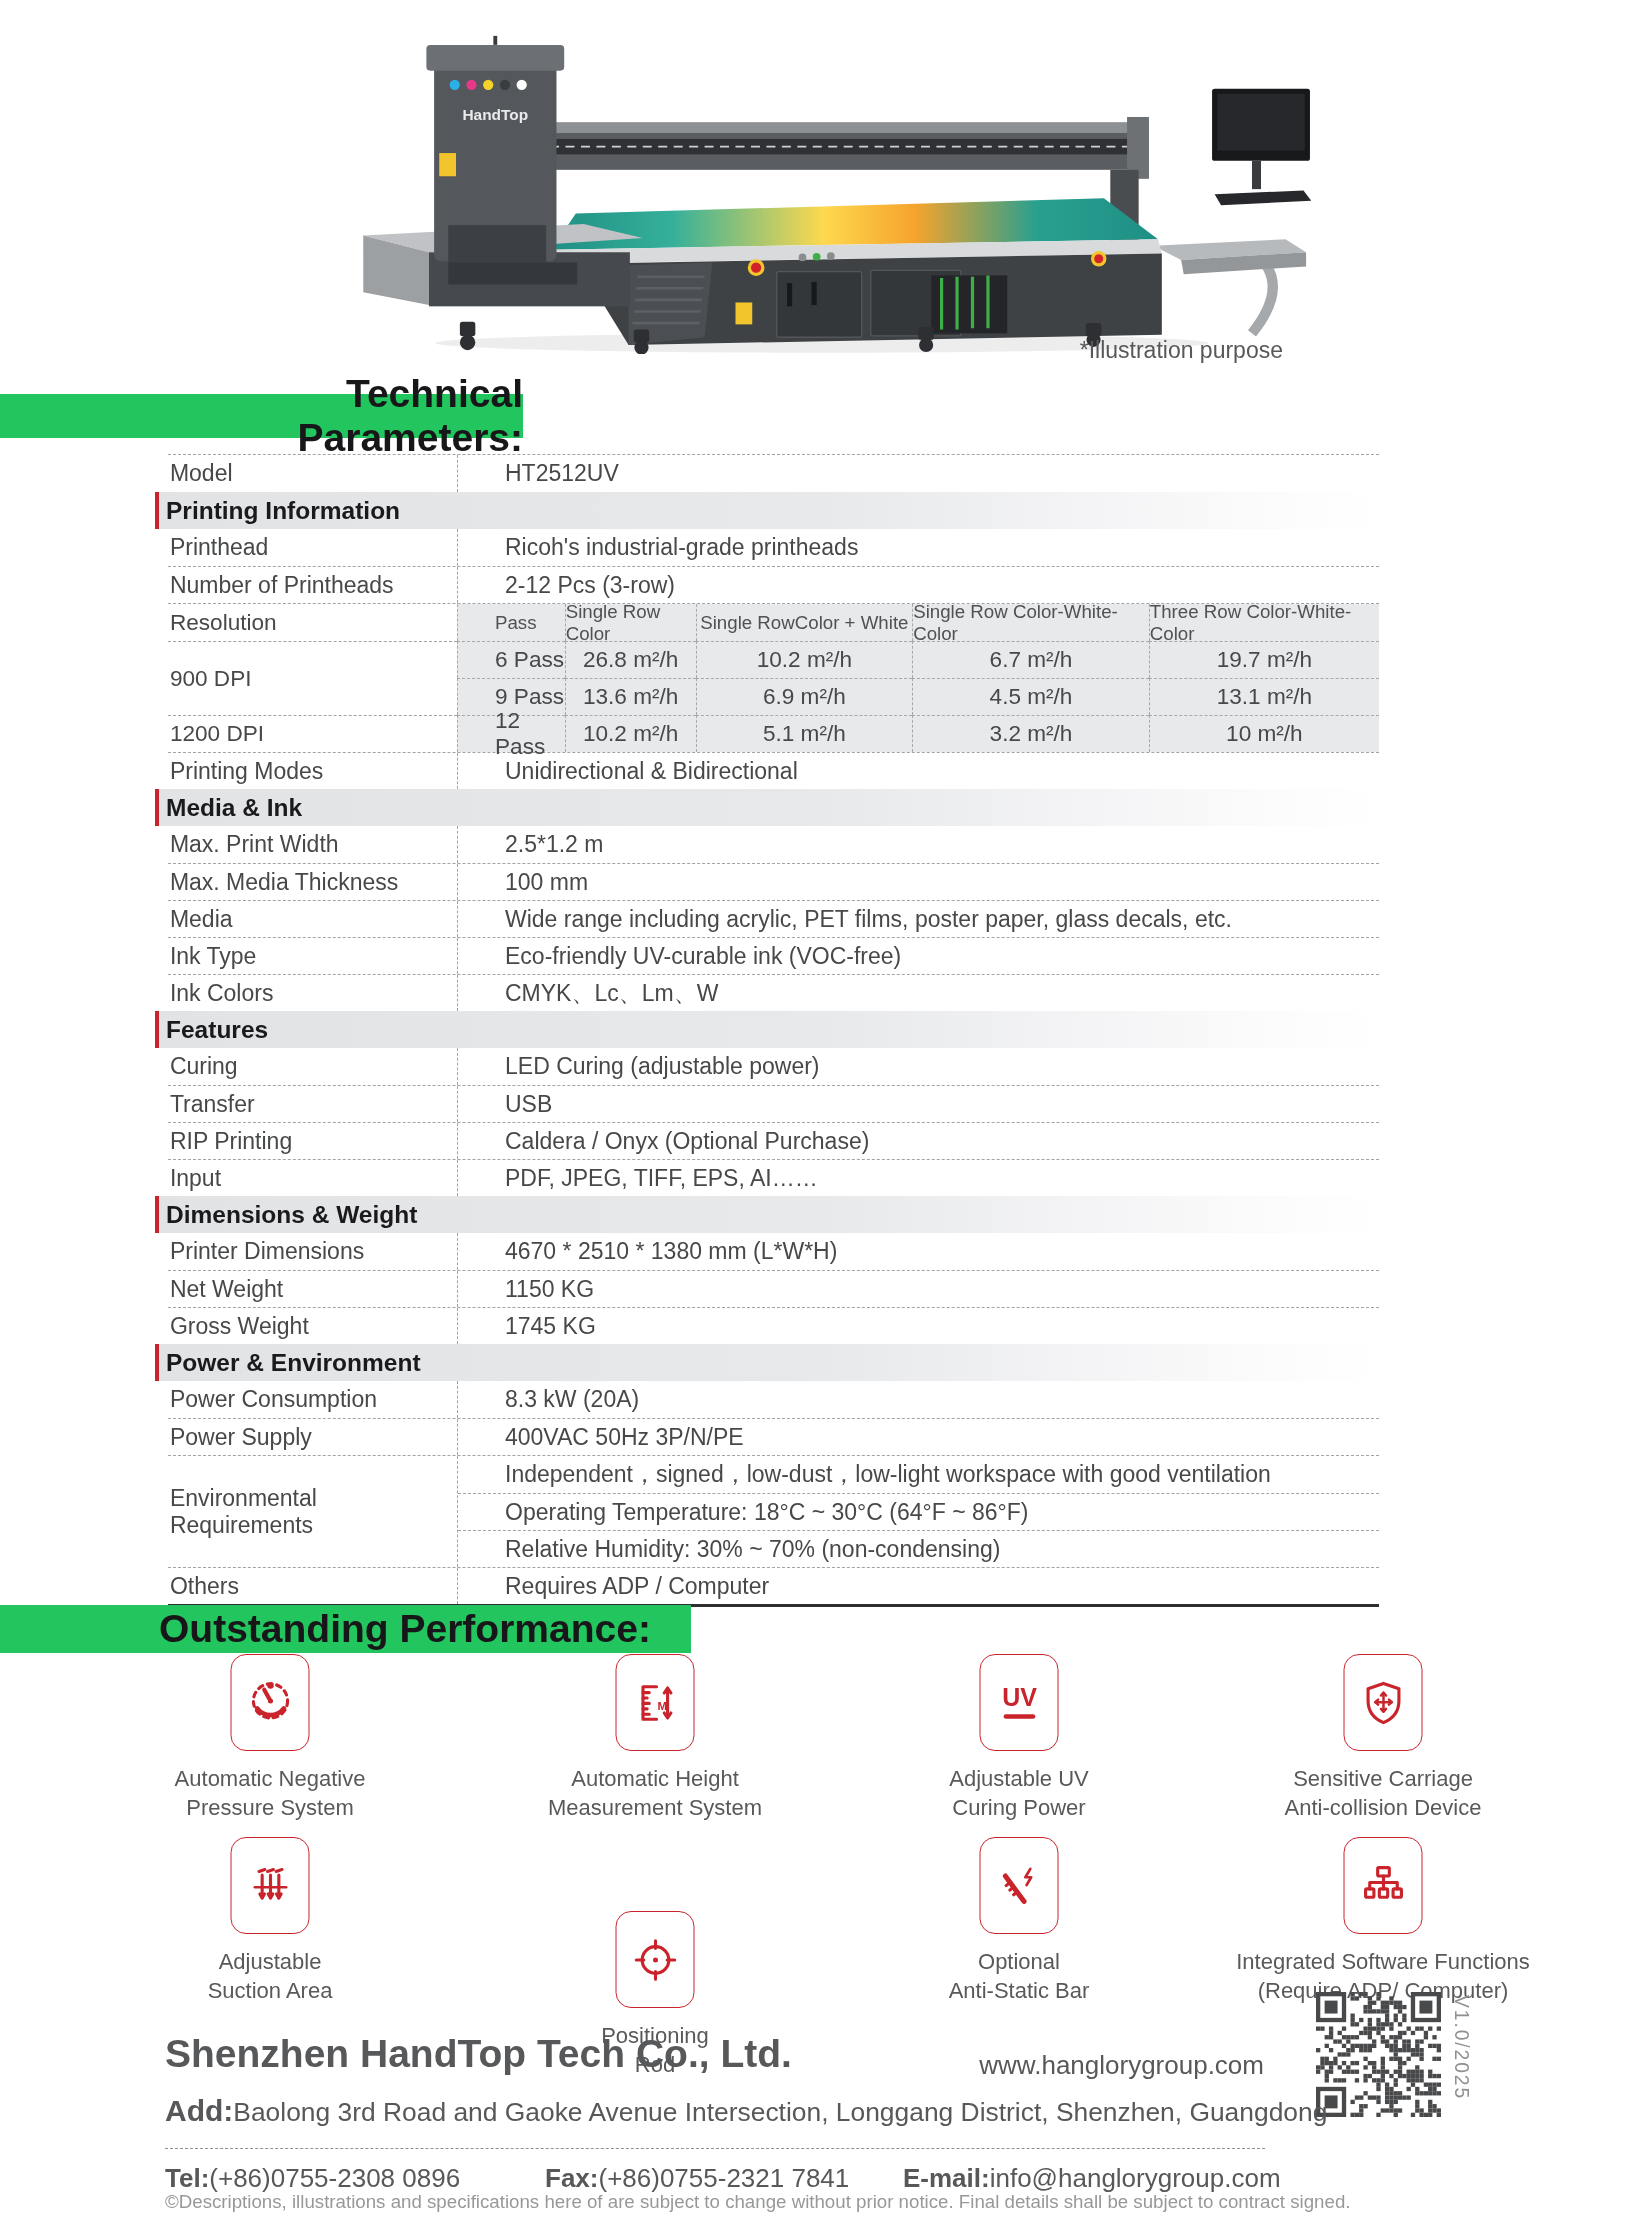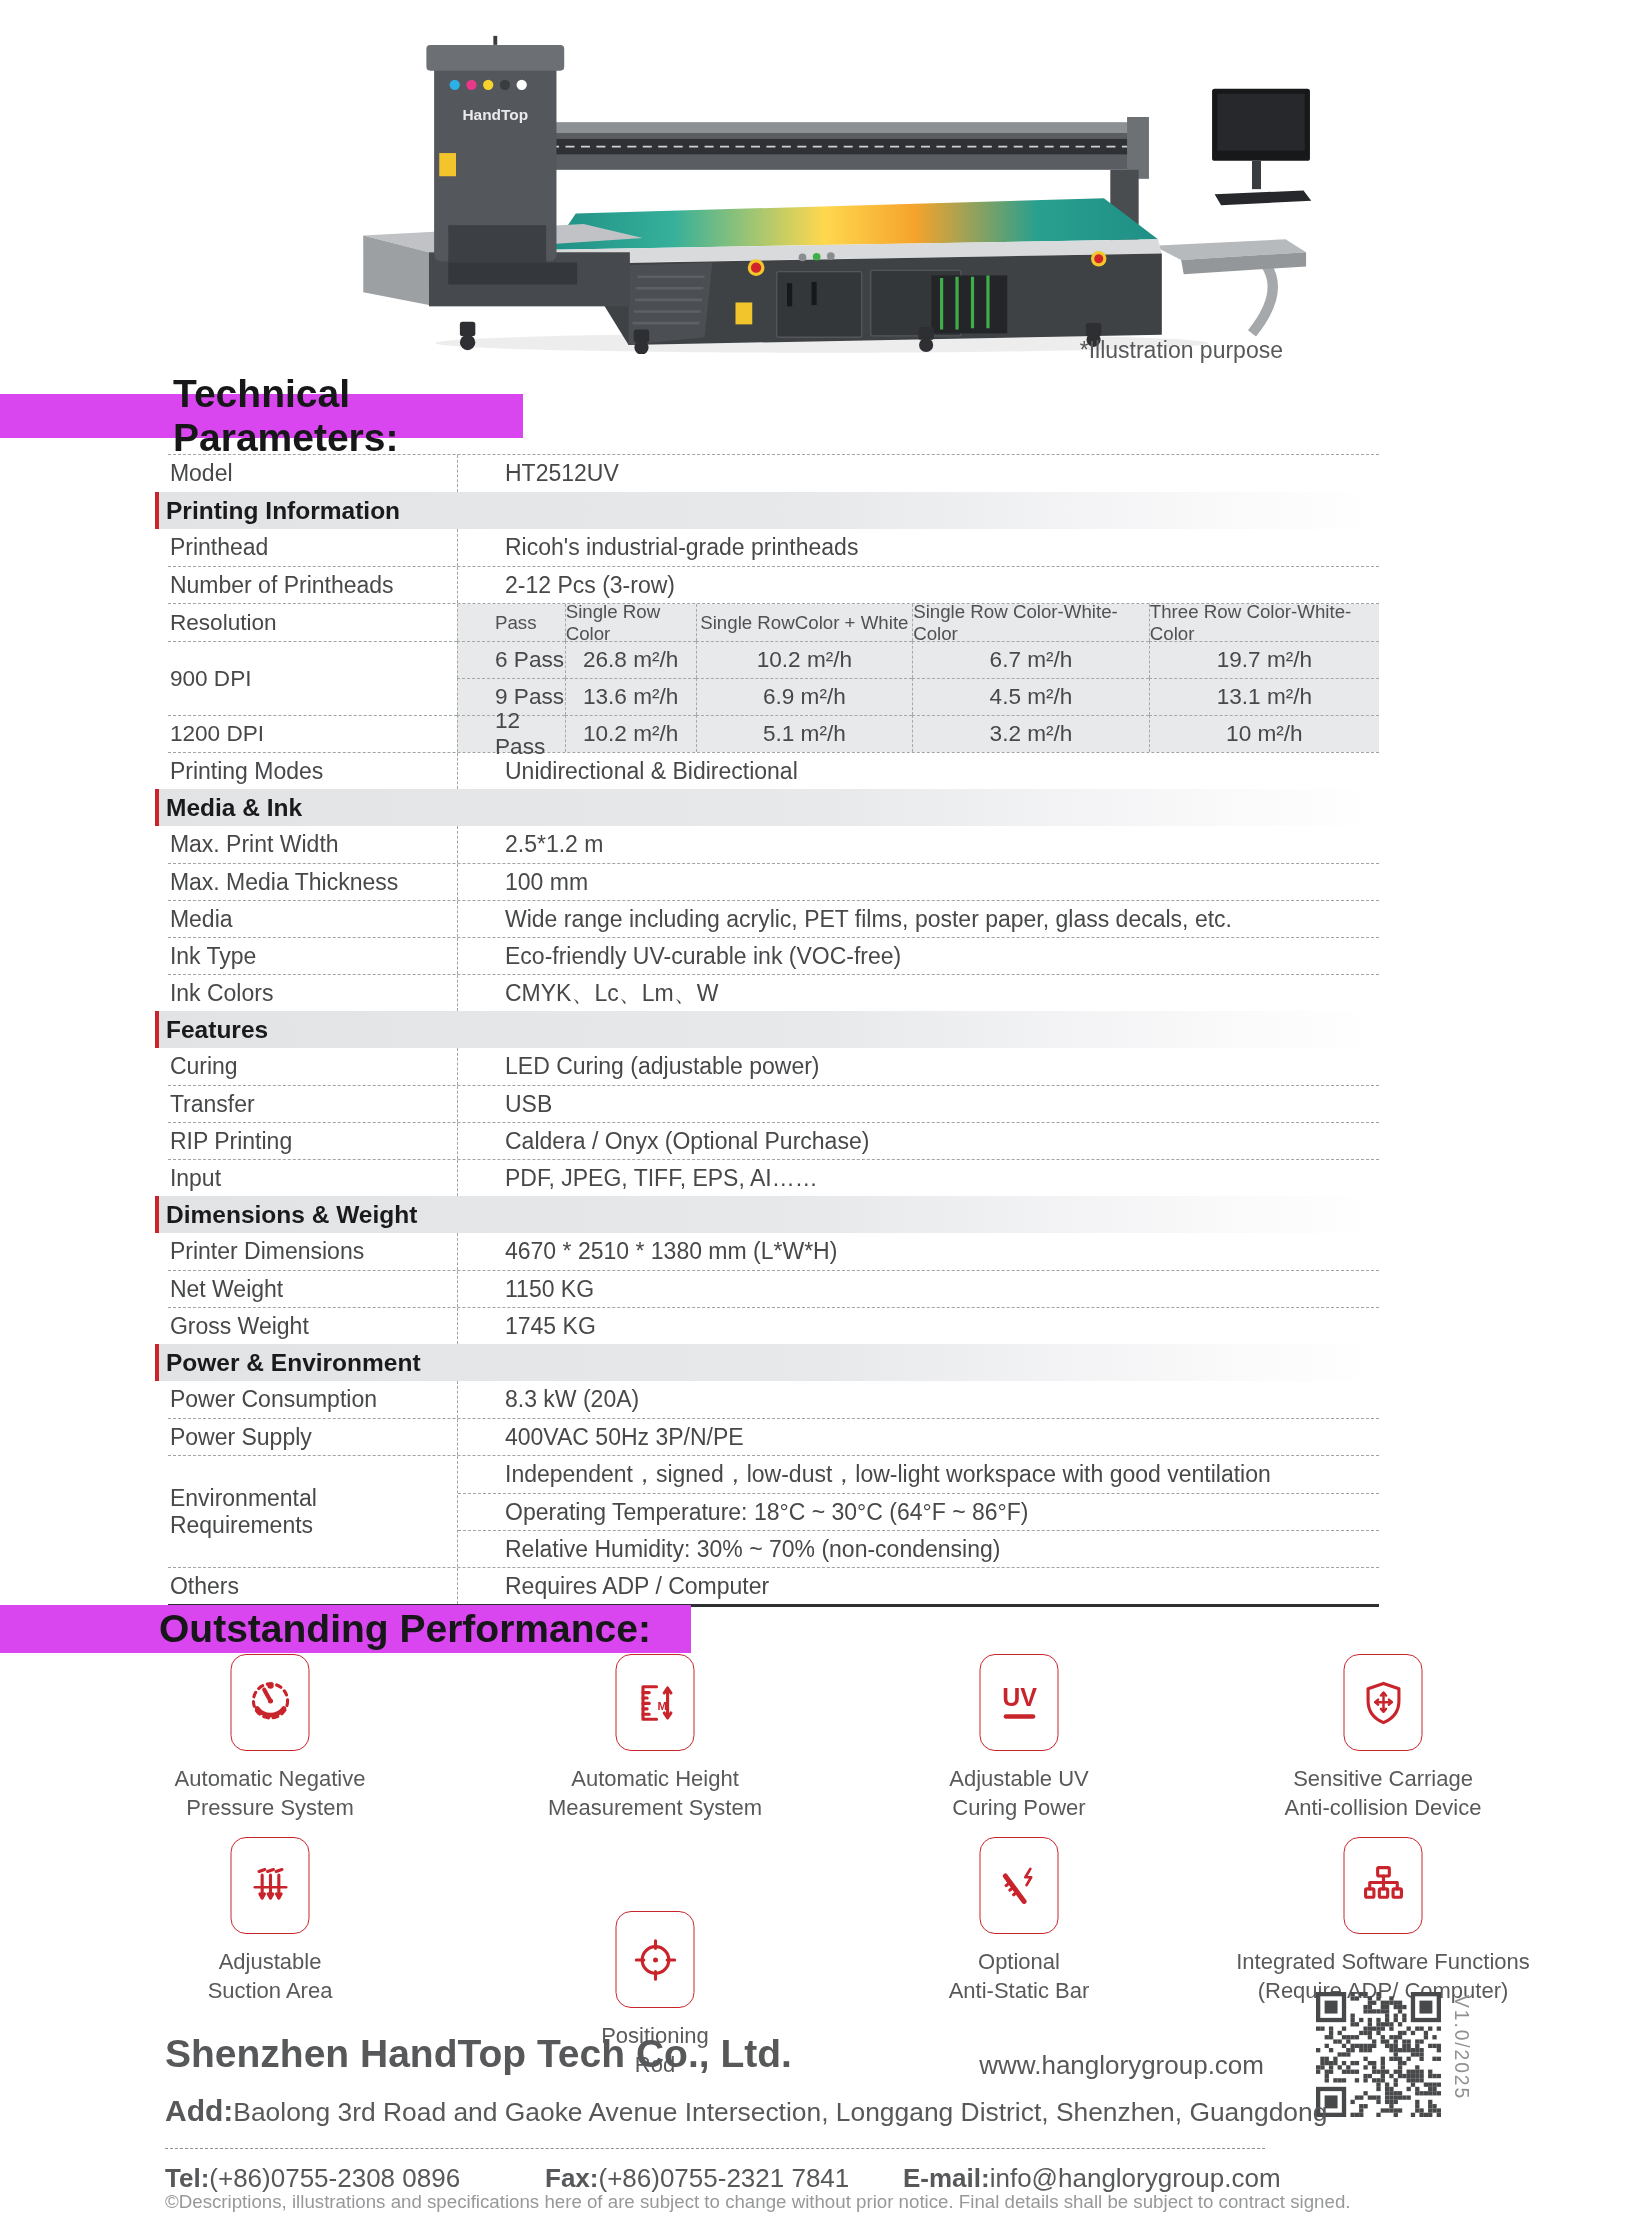--- a/index.html
+++ b/index.html
@@ -5,21 +5,21 @@
   html,body{margin:0;padding:0;}
   body{width:1644px;height:2216px;background:#ffffff;font-family:"Liberation Sans",sans-serif;position:relative;}
   *{box-sizing:border-box;}
   .page{position:absolute;inset:0;overflow:hidden;}
 
   
   .hero-svg{position:absolute;left:351px;top:32px;width:1006px;height:322px;}
   .illu-note{position:absolute;top:337px;left:903px;width:380px;text-align:right;font-size:23px;color:#57585a;}
 
   
-  .tbar{position:absolute;left:0;background:#d946ef;color:#17171a;font-weight:700;font-size:39px;display:flex;align-items:center;}
+  .tbar{position:absolute;left:0;background:#22c55e;color:#17171a;font-weight:700;font-size:39px;display:flex;align-items:center;text-align:right;}
   .tbar-tech{top:394px;width:523px;height:44px;padding-left:173px;}
   .tbar-perf{top:1605px;width:691px;height:48px;padding-left:159px;}
 
   
   .spec{position:absolute;left:155px;top:454px;width:1224px;color:#47484a;font-size:23px;}
   .sec{height:37px;display:flex;align-items:center;border-left:4.5px solid #c9242b;
        background:linear-gradient(90deg,#e2e3e5 0%,#e8e9eb 55%,#fbfbfc 90%,#ffffff 100%);
        font-weight:700;font-size:24.5px;color:#1a1a1c;padding-left:7px;}
   .grp{margin-left:13px;}
   .grp > * + *{border-top:1.3px dashed #a2a3a5;}

